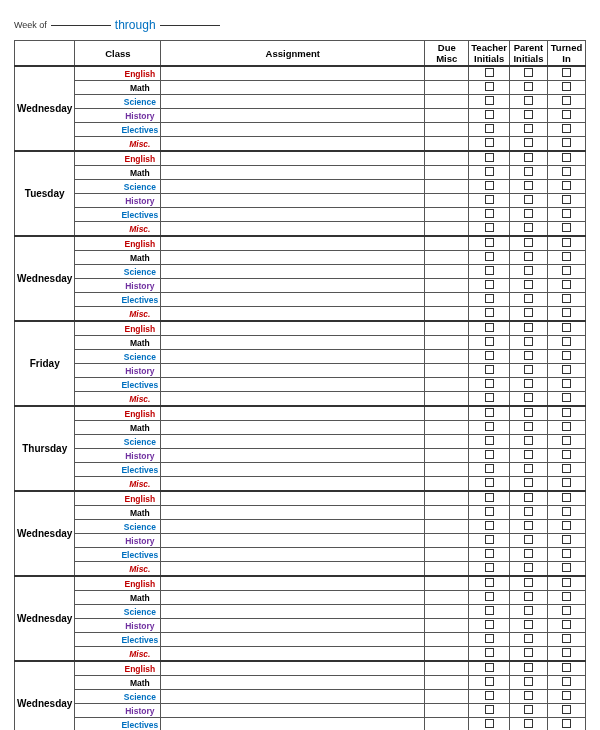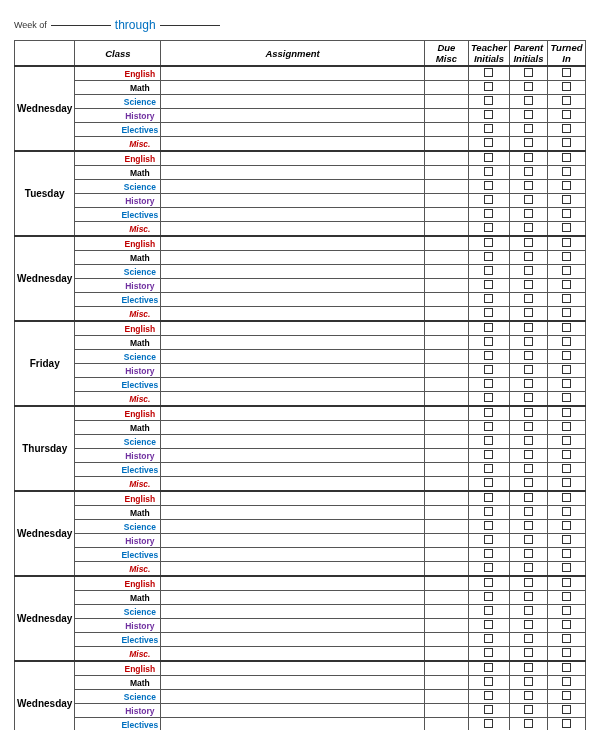--- a/index.html
+++ b/index.html
@@ -47,21 +47,20 @@
     .col-teacher { width: 40px; text-align: center; }
     .col-parent { width: 38px; }
     .col-turned { width: 38px; margin-top: 20px; }
 
     thead th {
       background: #fff;
       font-weight: bold;
       font-size: 9.5px;
       color: #000;
       vertical-align: middle;
-      font-style: italic;
     }
     .day-cell {
       font-weight: bold;
       font-size: 10px;
       vertical-align: middle;
     }
     .class-name {
       font-size: 8.5px;
       font-weight: bold;
       padding-left: 44px;

